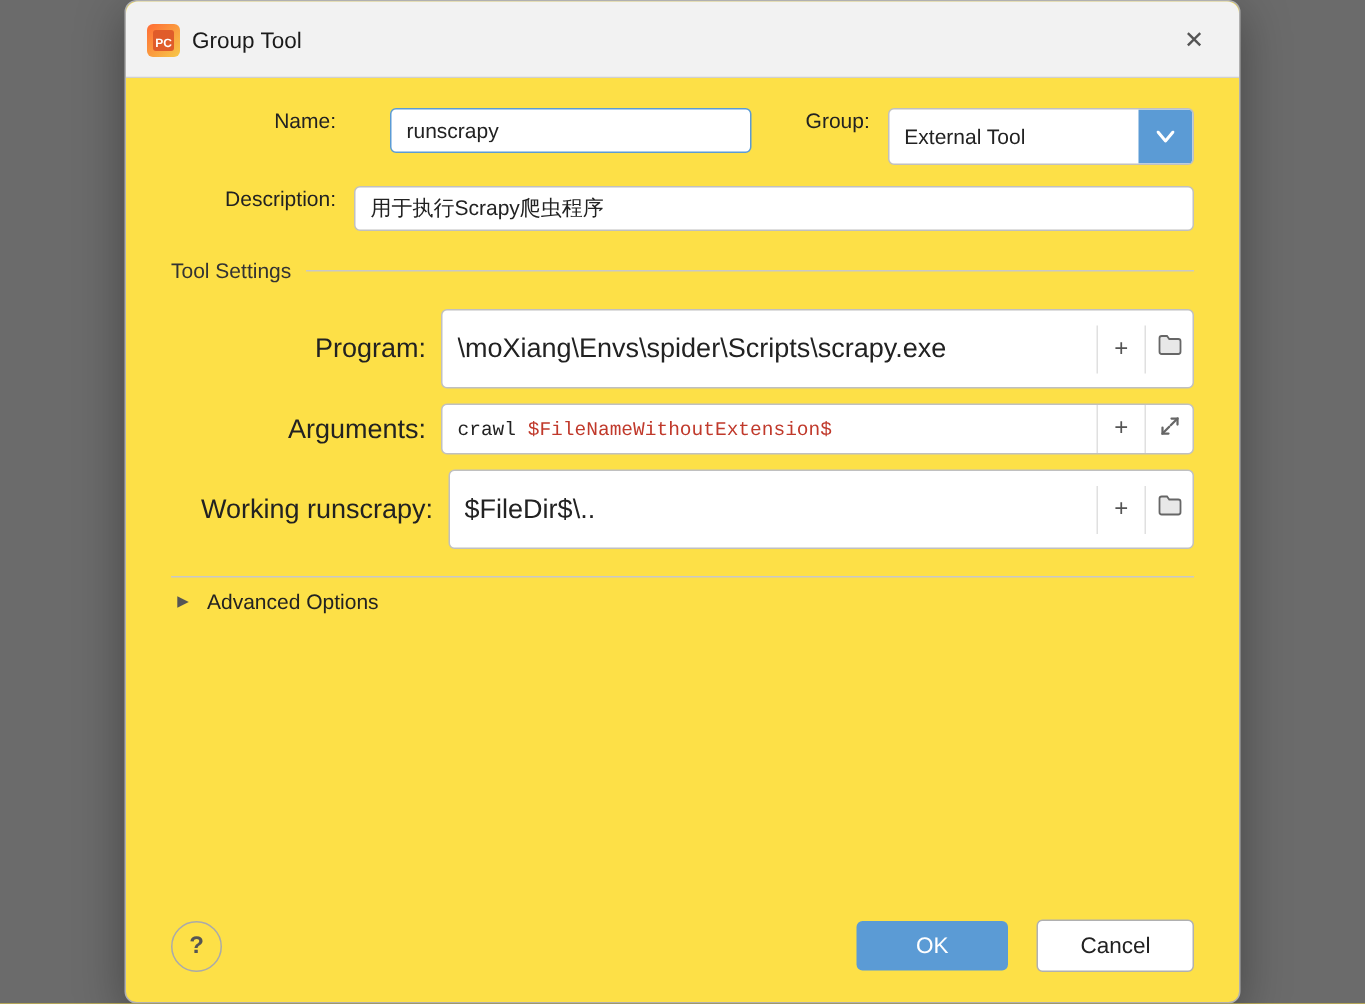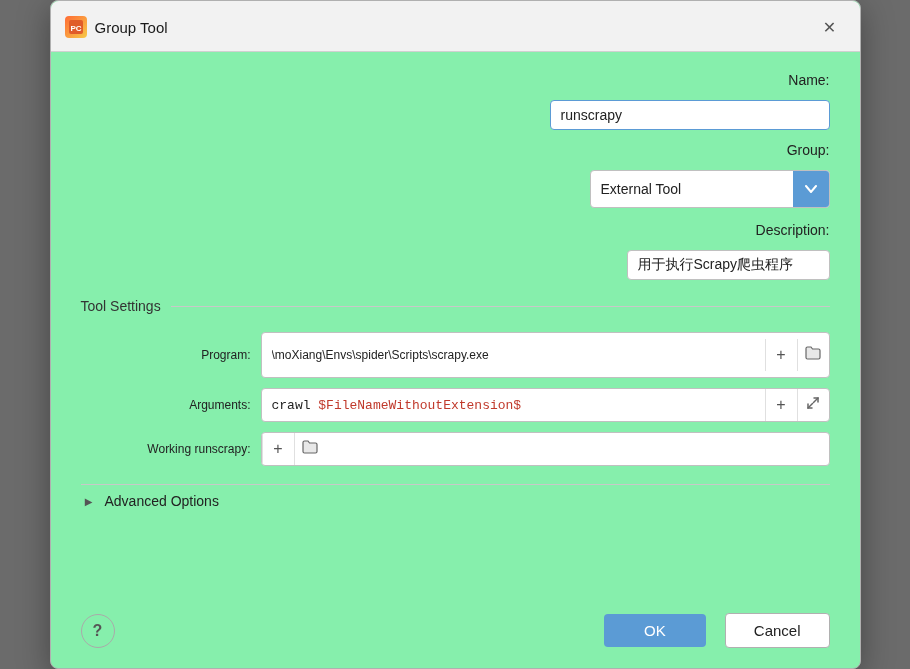--- a/index.html
+++ b/index.html
@@ -12,24 +12,24 @@
       background: #6b6b6b;
       display: flex;
       align-items: center;
       justify-content: center;
       min-height: 100vh;
       font-family: "Segoe UI", Arial, sans-serif;
       font-size: 14px;
     }
 
     .dialog {
-      background: #86efac;
+      background: #fde047;
       border: 1px solid #b0b0b0;
       border-radius: 8px;
-      width: 811px;
+      width: 744px;
       min-height: 669px;
       box-shadow: 0 8px 32px rgba(0,0,0,0.35);
       display: flex;
       flex-direction: column;
       position: relative;
     }
 
     .title-bar {
       background: #f2f2f2;
       border-bottom: 1px solid #d0d0d0;
@@ -82,40 +82,40 @@
     .dialog-body {
       padding: 20px 30px 16px 30px;
       flex: 1;
       display: flex;
       flex-direction: column;
       gap: 14px;
     }
 
     .field-row {
       display: flex;
-      align-items: flex-end;
+      align-items: flex-start;
       gap: 12px;
-      flex-direction: column;
     }
 
     .field-label {
       color: #222;
       min-width: 110px;
       text-align: right;
       font-size: 14px;
     }
 
     .text-input {
       border: 1.5px solid #5b9bd5;
       border-radius: 4px;
       padding: 6px 10px;
       font-size: 14px;
       background: white;
       color: #222;
       outline: none;
+      margin-left: 24px;
     }
 
     .text-input-normal {
       border: 1px solid #c0c0c0;
       border-radius: 4px;
       padding: 6px 10px;
       font-size: 14px;
       background: white;
       color: #222;
       outline: none;
@@ -196,37 +196,37 @@
     .setting-row {
       display: flex;
       align-items: center;
       gap: 10px;
     }
 
     .setting-label {
       min-width: 150px;
       text-align: right;
       color: #222;
-      font-size: 12px;
+      font-size: 18px;
     }
 
     .setting-input-wrapper {
       display: flex;
       align-items: center;
       border: 1px solid #c0c0c0;
       border-radius: 4px;
       background: white;
       flex: 1;
       overflow: hidden;
     }
 
     .setting-input-text {
       flex: 1;
       padding: 15px 10px;
-      font-size: 12px;
+      font-size: 18px;
       color: #222;
       border: none;
       background: transparent;
       outline: none;
     }
 
     .setting-btn {
       width: 32px;
       height: 32px;
       display: flex;
@@ -409,20 +409,21 @@
                 <path d="M12 2L7.5 6.5" stroke="#666" stroke-width="1.5" stroke-linecap="round"></path>
               </svg>
             </span>
           </button>
         </div>
       </div>
 
       <div class="setting-row">
         <span class="setting-label">Working runscrapy:</span>
         <div class="setting-input-wrapper">
+          <input type="text" class="setting-input-text" value="$FileDir$\.." style="">
           <button class="setting-btn">
             <span>+</span>
           </button>
           <button class="setting-btn">
             <span>
               <svg width="16" height="14" viewBox="0 0 16 14" fill="none">
                 <path d="M1 2.5C1 1.7 1.7 1 2.5 1H6L7.5 3H13.5C14.3 3 15 3.7 15 4.5V11.5C15 12.3 14.3 13 13.5 13H2.5C1.7 13 1 12.3 1 11.5V2.5Z" stroke="#666" stroke-width="1.2" fill="#e8e8e8"></path>
               </svg>
             </span>
           </button>

